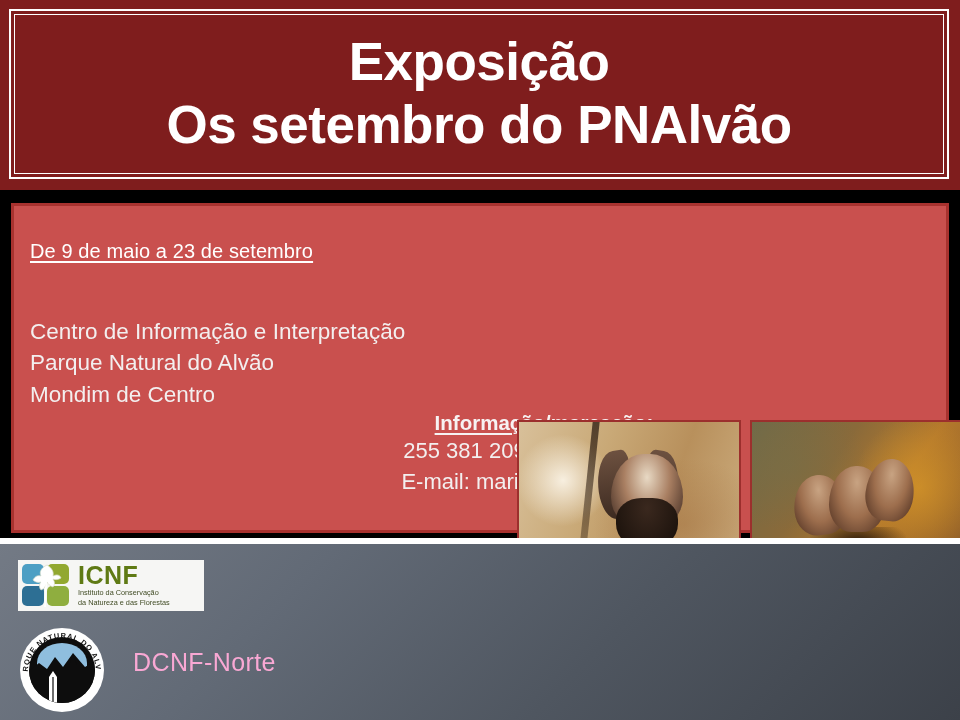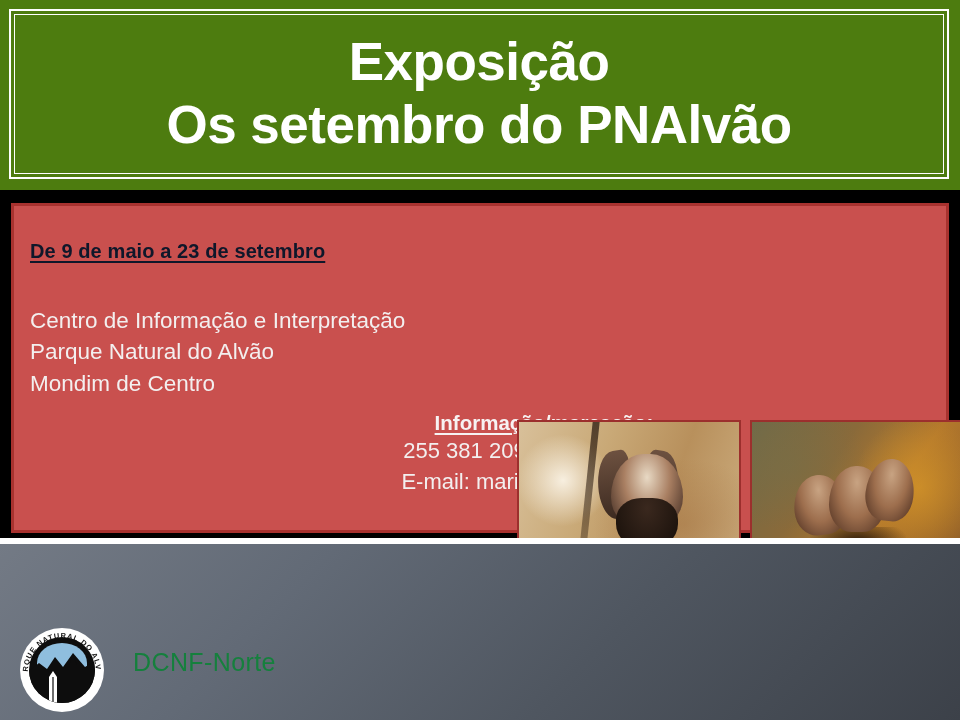--- a/index.html
+++ b/index.html
@@ -17,21 +17,21 @@
     overflow: hidden;
     background: #000000;
   }
 
   
   #title-block {
     position: absolute;
     left: 0; top: 0;
     width: 960px;
     height: 190px;
-    background: #4d7c0f;
+    background: #7f1d1d;
   }
   #title-frame-outer {
     position: absolute;
     left: 9px; top: 9px;
     width: 940px;
     height: 170px;
     border: 2px solid #ffffff;
     box-sizing: border-box;
   }
   #title-frame-inner {
@@ -71,30 +71,30 @@
     background: #c9504e;
     border: 3px solid #a8322f;
     box-sizing: border-box;
   }
   #red-text-col {
     position: absolute;
     left: 16px; top: 34px;
     width: 470px;
   }
   #date-line {
-    color: #0f172a;
+    color: #ffffff;
     font-size: 20px;
-    font-weight: bold;
+    font-weight: normal;
     text-decoration: underline;
     text-underline-offset: 3px;
     letter-spacing: 0.1px;
     white-space: nowrap;
   }
   #address-block {
-    margin-top: 42px;
+    margin-top: 53px;
   }
   .addr-line {
     color: #f3efef;
     font-size: 22.5px;
     line-height: 1.39;
     white-space: nowrap;
   }
   #contact-col {
     position: absolute;
     left: 330px; top: 205px;
@@ -324,21 +324,21 @@
     font-family: "Liberation Sans", sans-serif;
     font-size: 7.4px;
     font-weight: bold;
     fill: #111111;
     letter-spacing: 0.9px;
   }
 
   #dcnf-label {
     position: absolute;
     left: 133px; top: 648px;
-    color: #15803d;
+    color: #f9a8d4;
     font-size: 25px;
     letter-spacing: 0.4px;
     white-space: nowrap;
   }
 </style>
 </head>
 <body>
 
 <div id="poster">
 
@@ -388,20 +388,40 @@
       <div class="gb-ear l"></div>
       <div class="gb-ear r"></div>
       <div class="gb-body"></div>
       <div class="gb-tail"></div>
     </div>
   </div>
 
   <div id="footer-divider"></div>
   <div id="footer"></div>
 
+  <div id="icnf-logo">
+    <div id="icnf-mark">
+      <div class="sq sq-tl"></div>
+      <div class="sq sq-tr"></div>
+      <div class="sq sq-bl"></div>
+      <div class="sq sq-br"></div>
+      <svg width="40" height="45" viewBox="0 0 40 45">
+        <path d="M20 2 C25 5 27 9 26 13 C30 11 33 12 34 15 C31 17 28 17 26 16
+                 C28 19 28 22 26 24 C23 23 21 21 20 19 C19 23 17 26 14 27
+                 C12 25 12 21 14 19 C11 20 8 19 6 17 C8 13 11 12 14 13
+                 C12 9 14 5 20 2 Z" fill="#ffffff" stroke="#d8dcc8" stroke-width="0.7"></path>
+        <path d="M20 4 L18 44" stroke="#ffffff" stroke-width="1.6" fill="none"></path>
+      </svg>
+    </div>
+    <div id="icnf-textblock">
+      <div id="icnf-acronym">ICNF</div>
+      <div class="icnf-sub">Instituto da Conservação</div>
+      <div class="icnf-sub">da Natureza e das Florestas</div>
+    </div>
+  </div>
 
   <div id="pna-logo">
     <div class="inner-ring">
       <div class="sky"></div>
       <svg class="mtn" viewBox="0 0 66 66">
         <path d="M0 66 L0 34 L10 26 L18 32 L26 20 L34 30 L44 16 L56 30 L66 24 L66 66 Z" fill="#0d0d0d"></path>
         <path d="M20 66 L20 40 L24 34 L28 40 L28 66 Z" fill="#ffffff"></path>
         <path d="M24 40 L24 66" stroke="#0d0d0d" stroke-width="1.2"></path>
         <path d="M44 18 L40 28 L48 28 Z" fill="#0d0d0d"></path>
       </svg>

